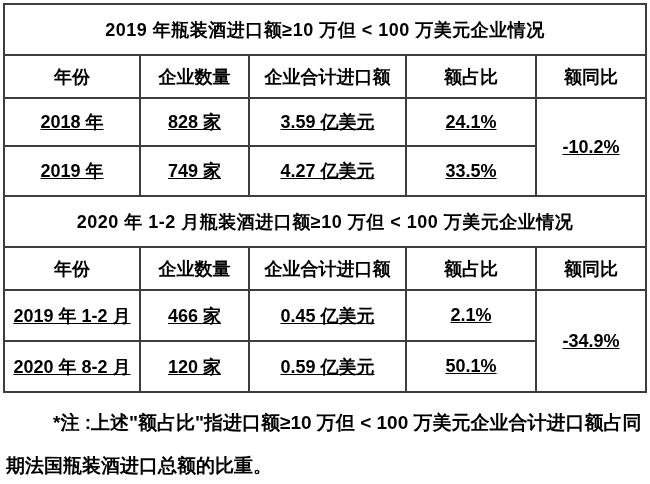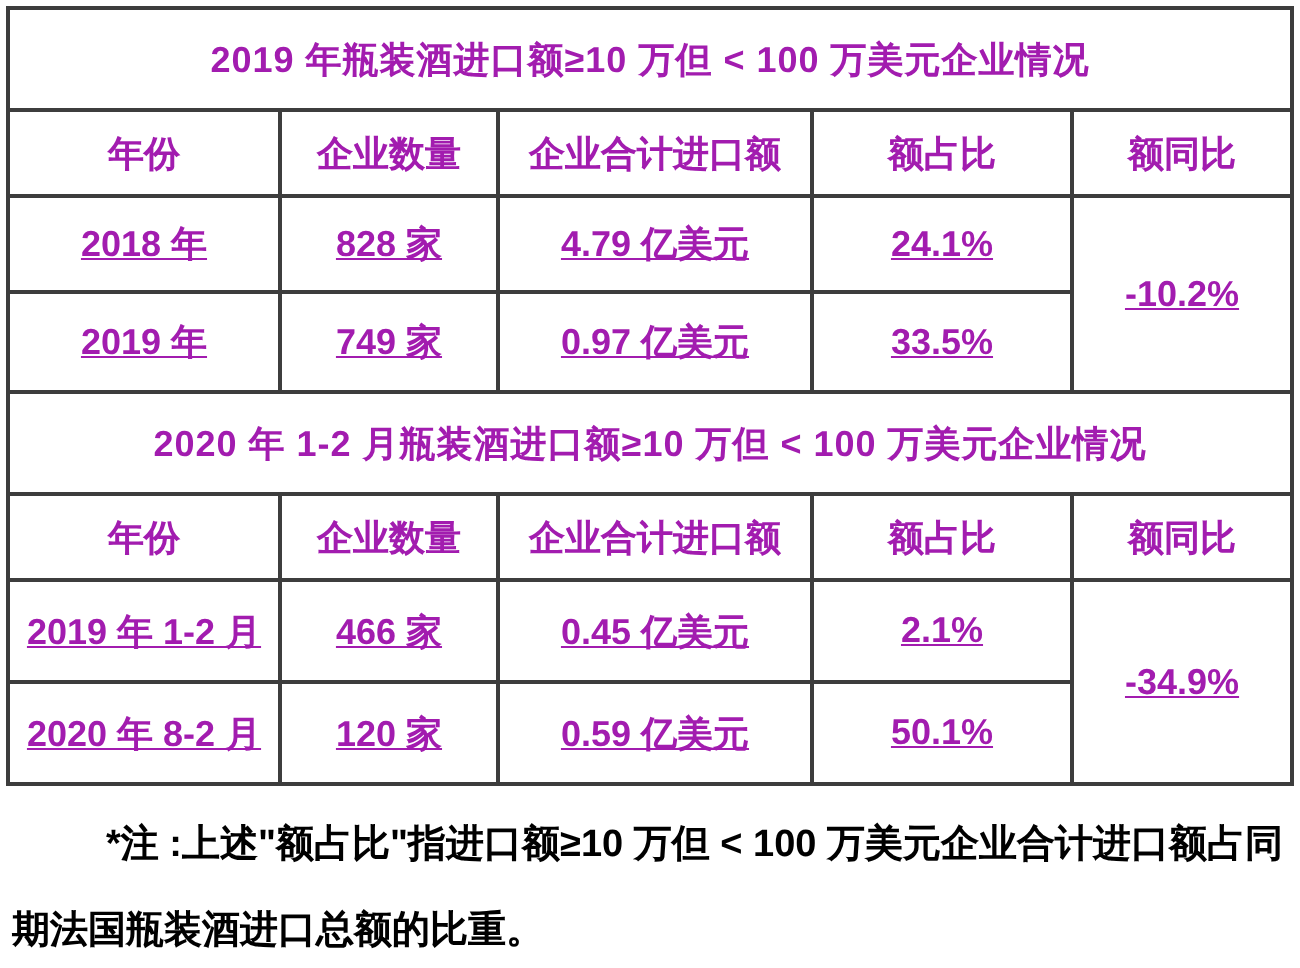--- a/index.html
+++ b/index.html
@@ -17,21 +17,21 @@
     height: 484px;
     background: #ffffff;
   }
   table.data-table {
     position: absolute;
     left: 3px;
     top: 3px;
     width: 642px;
     border-collapse: collapse;
     table-layout: fixed;
-    color: #a21caf;
+    color: #000000;
   }
   table.data-table td {
     border: 2px solid #3d3d3d;
     text-align: center;
     vertical-align: middle;
     font-weight: bold;
     font-size: 18px;
     padding: 0;
     background: #ffffff;
   }
@@ -76,28 +76,28 @@
     <tr class="header-row">
       <td>年份</td>
       <td>企业数量</td>
       <td>企业合计进口额</td>
       <td>额占比</td>
       <td>额同比</td>
     </tr>
     <tr class="data-row">
       <td style="height:46px">2018 年</td>
       <td>828 家</td>
-      <td>4.79 亿美元</td>
+      <td>3.59 亿美元</td>
       <td>24.1%</td>
       <td rowspan="2">-10.2%</td>
     </tr>
     <tr class="data-row">
       <td style="height:48px">2019 年</td>
       <td>749 家</td>
-      <td>0.97 亿美元</td>
+      <td>4.27 亿美元</td>
       <td>33.5%</td>
     </tr>
 
     <tr>
       <td class="title-cell" colspan="5">2020 年 1-2 月瓶装酒进口额≥10 万但 &lt; 100 万美元企业情况</td>
     </tr>
     <tr class="header-row">
       <td>年份</td>
       <td>企业数量</td>
       <td>企业合计进口额</td>

